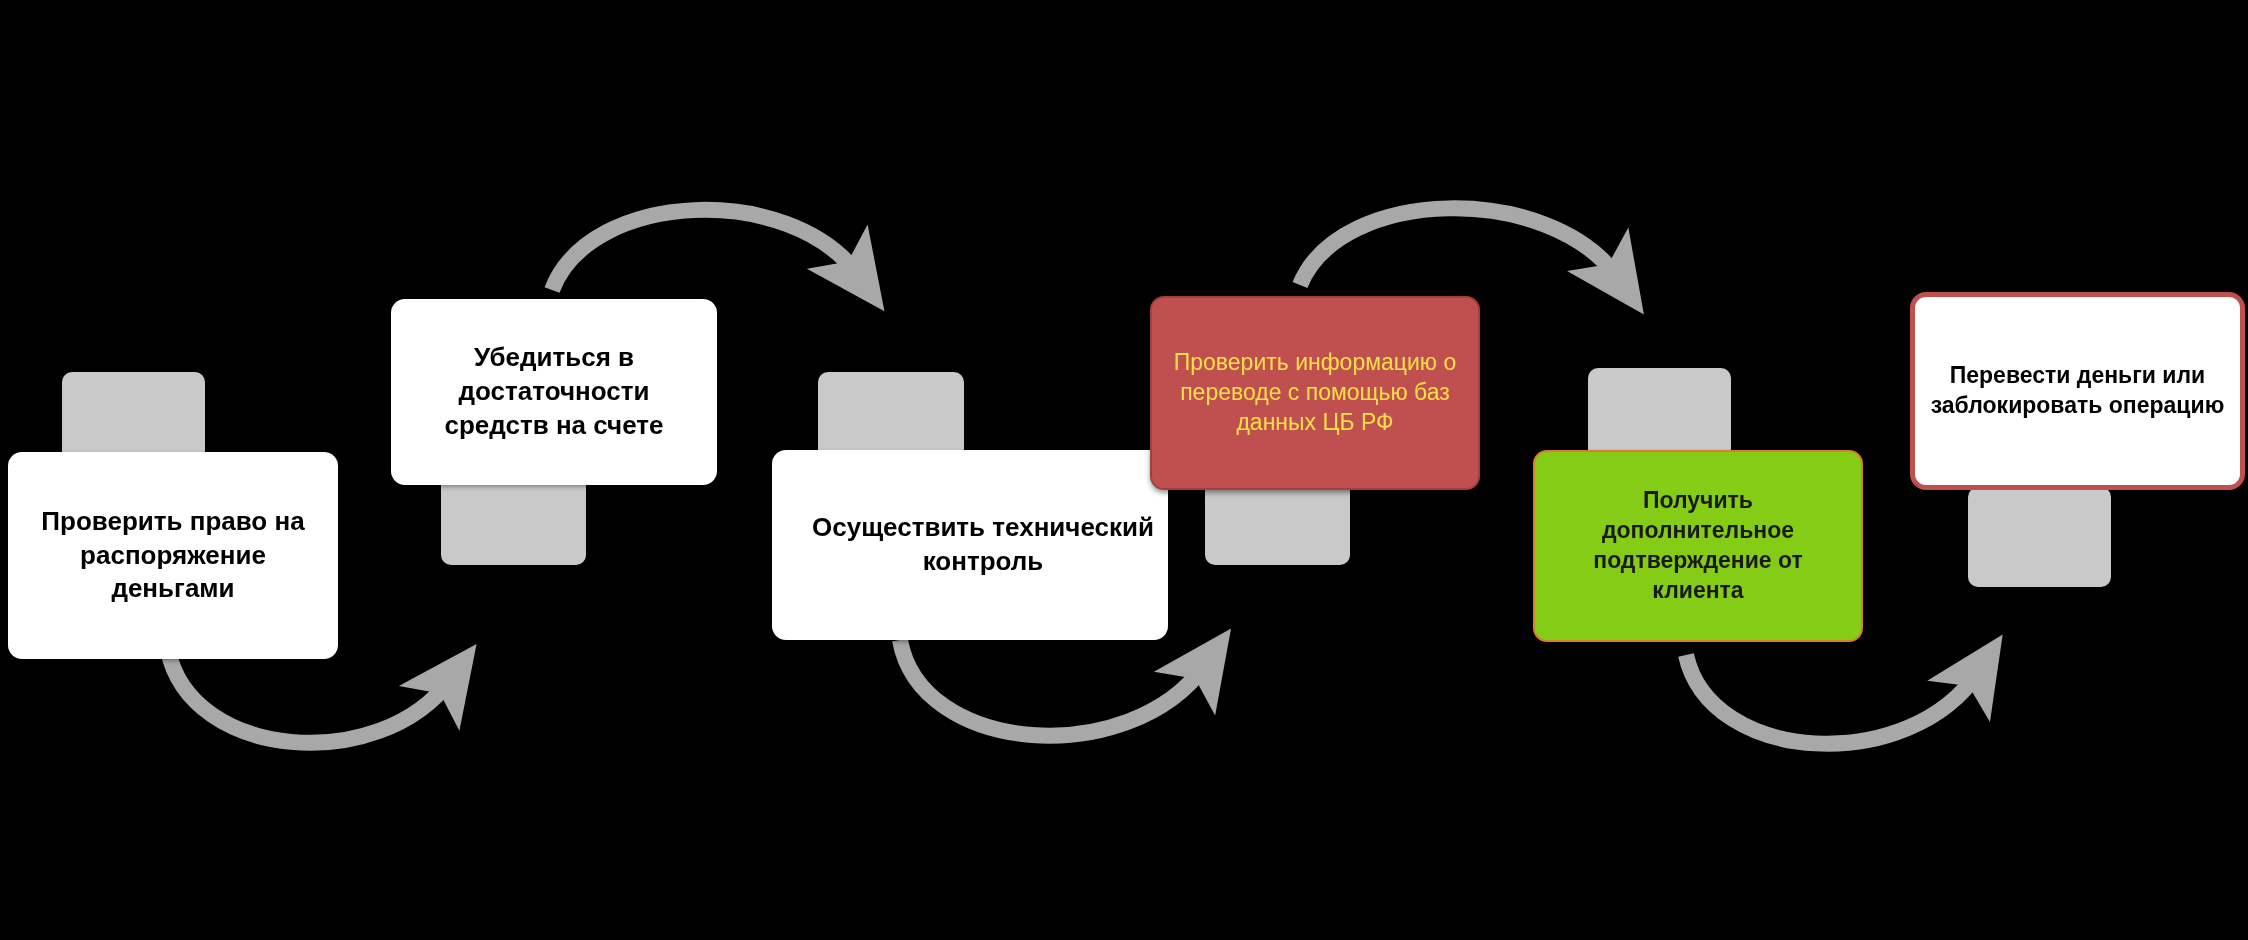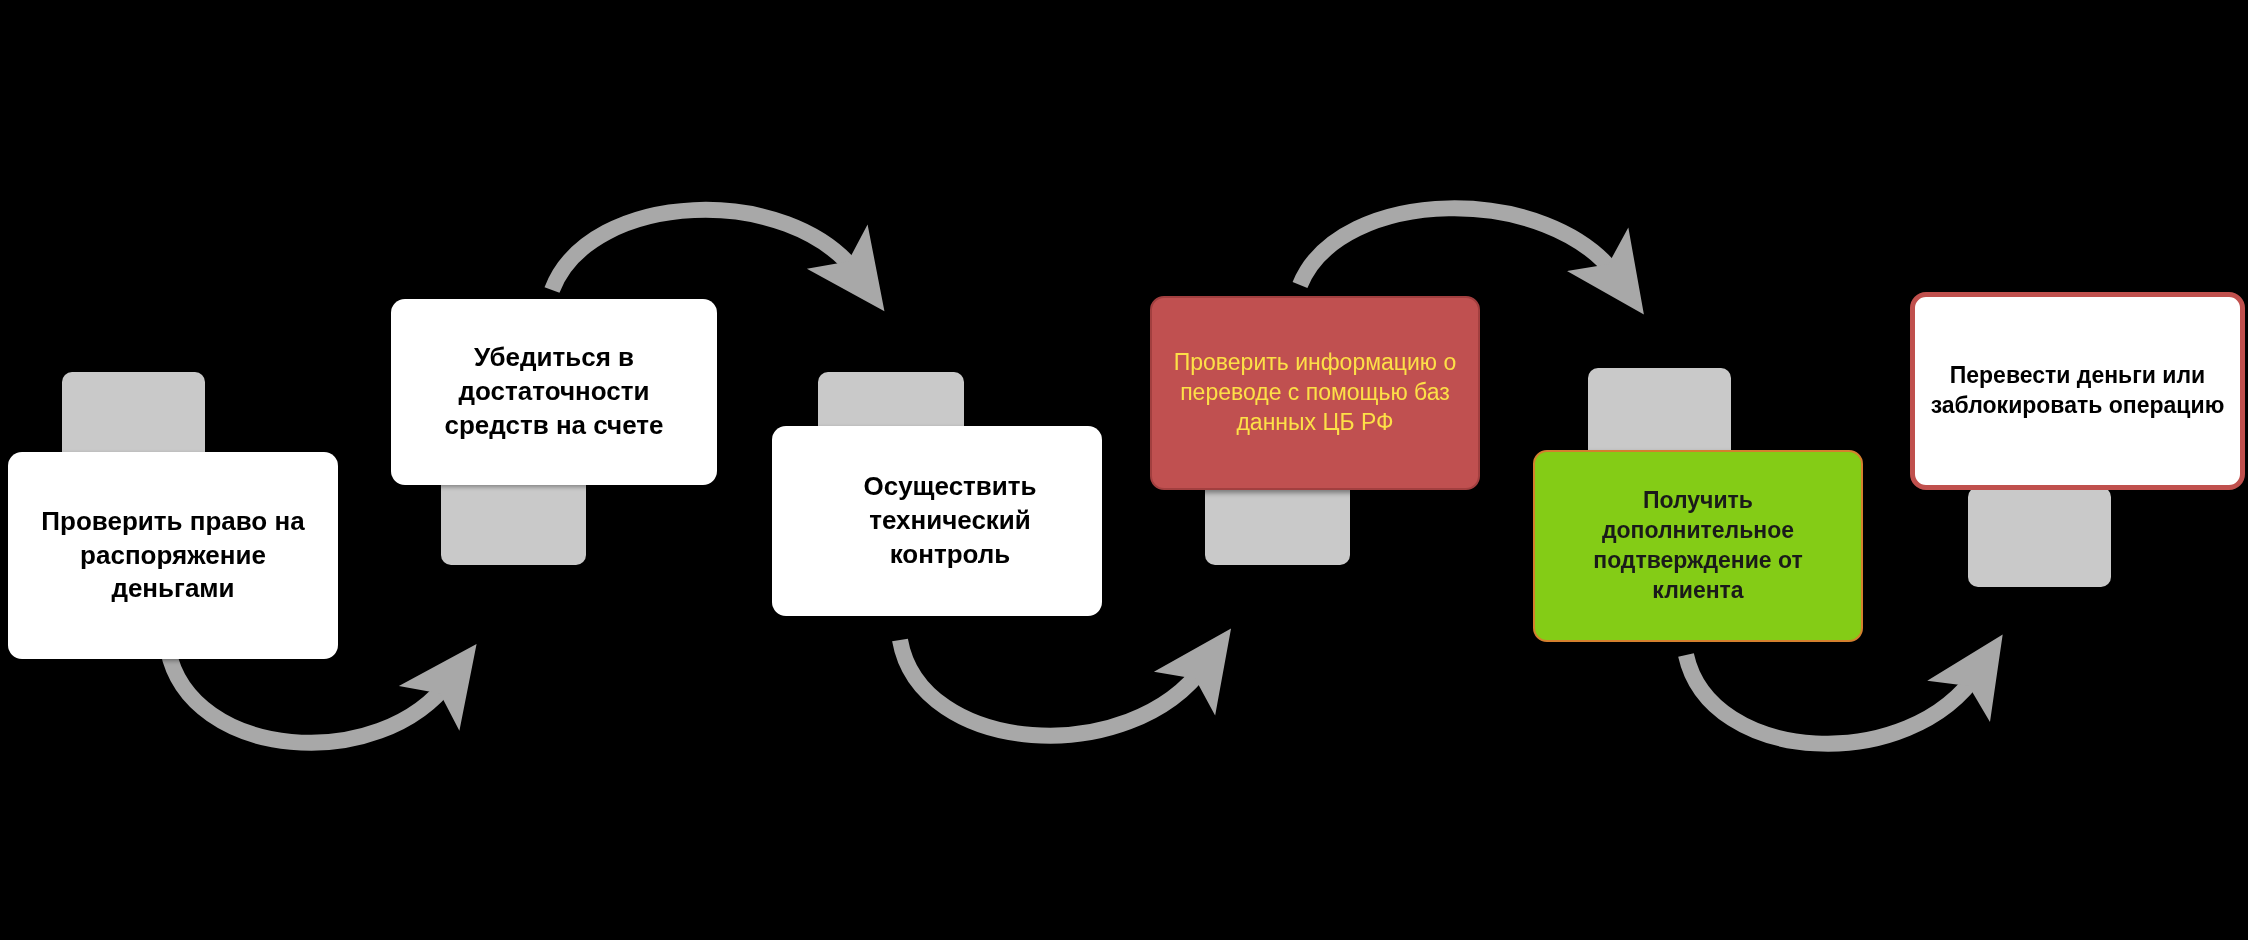--- a/index.html
+++ b/index.html
@@ -100,21 +100,21 @@
   <div class="node white" style="left:8px; top:452px; width:330px; height:207px;">
     <span class="label">Проверить право на распоряжение деньгами</span>
   </div>
 
   <div class="tab" style="left:441px; top:455px; width:145px; height:110px;"></div>
   <div class="node white" style="left:391px; top:299px; width:326px; height:186px;">
     <span class="label">Убедиться в достаточности средств на счете</span>
   </div>
 
   <div class="tab" style="left:818px; top:372px; width:146px; height:110px;"></div>
-  <div class="node white" style="left:772px; top:426px; width:330px; height:190px;padding-left:40px;">
+  <div class="node white" style="left:772px; top:450px; width:396px; height:190px;padding-left:40px;">
     <span class="label">Осуществить технический контроль</span>
   </div>
 
   <div class="tab" style="left:1205px; top:455px; width:145px; height:110px;"></div>
   <div class="node red" style="left:1150px; top:296px; width:330px; height:194px;">
     <span class="label">Проверить информацию о переводе с помощью баз данных ЦБ РФ</span>
   </div>
 
   <div class="tab" style="left:1588px; top:368px; width:143px; height:110px;"></div>
   <div class="node orange" style="left:1533px; top:450px; width:330px; height:192px;">

